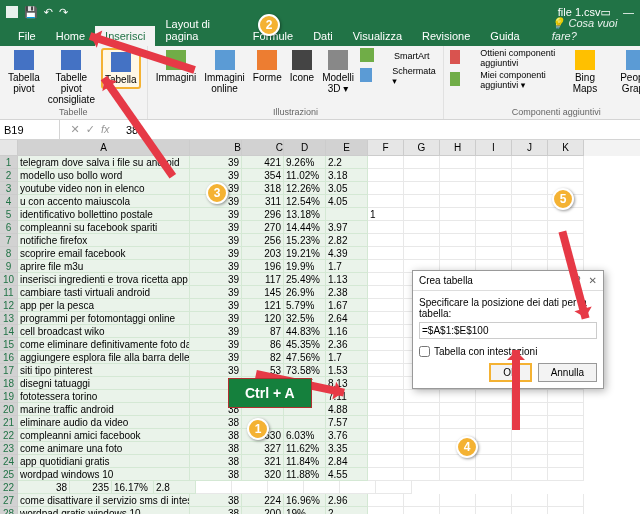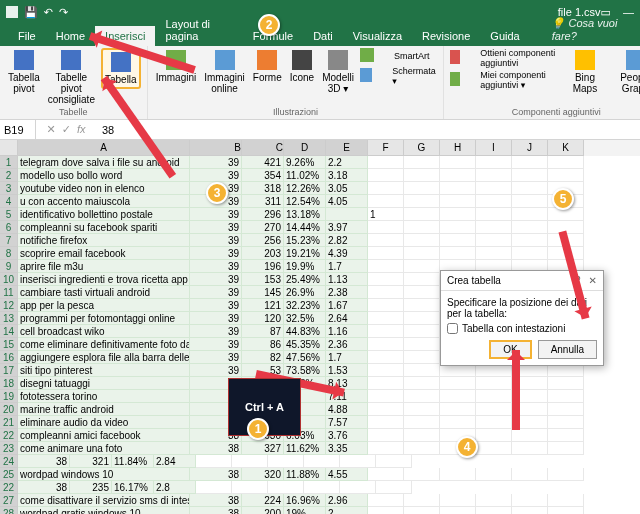--- a/index.html
+++ b/index.html
@@ -17,40 +17,40 @@
 .rgroup{border-right:1px solid #e1e1e1;padding:2px 6px;display:flex;flex-direction:column;align-items:center;justify-content:space-between}
 .rgroup-label{font-size:9px;color:#666;text-align:left}
 .rbtns{display:flex;gap:4px;align-items:flex-start}
 .rbtn{display:flex;flex-direction:column;align-items:center;text-align:center;padding:2px;cursor:pointer;line-height:1.1}
 .rbtn-icon{width:20px;height:20px;background:#4472c4;margin-bottom:2px}
 .rbtn-icon.sm{width:14px;height:14px}
 .rbtn.highlight{border:2px solid #f4b233;border-radius:3px;background:#fff8e6}
 .rbtn-stack{display:flex;flex-direction:column;gap:2px;font-size:9px}
 .rbtn-line{display:flex;align-items:center;gap:20px}
 .namebox-bar{height:20px;background:#fff;border-bottom:1px solid #d4d4d4;display:flex;align-items:center;font-size:11px}
-.namebox{width:36px;border-right:1px solid #d4d4d4;padding:0 4px;height:100%;display:flex;align-items:center}
+.namebox{width:60px;border-right:1px solid #d4d4d4;padding:0 4px;height:100%;display:flex;align-items:center}
 .fx-icons{width:60px;display:flex;gap:6px;justify-content:center;color:#999}
 .fx-bar{flex:1;padding:0 6px}
 .sheet{position:relative;height:374px;overflow:hidden}
 .colhdr{display:flex;height:16px;font-size:10px;background:#f3f3f3}
 .rowhdr-space{width:18px;border-right:1px solid #ccc;border-bottom:1px solid #ccc;background:#e6e6e6}
 .ch{border-right:1px solid #ccc;border-bottom:1px solid #ccc;text-align:center;line-height:16px;background:#e6e6e6}
 .ch.sel{background:#d2d2d2}
 .rows{height:358px;overflow:hidden}
 .row{display:flex;height:13px;font-size:10px}
 .rh{width:18px;border-right:1px solid #ccc;border-bottom:1px solid #ccc;background:#d2d2d2;text-align:center;line-height:13px;color:#217346}
 .cell{border-right:1px solid #d4e8d4;border-bottom:1px solid #d4e8d4;padding:0 2px;line-height:13px;white-space:nowrap;overflow:hidden;background:#eaf3ea}
 .cell.plain{background:#fff;border-color:#e8e8e8}
 .c-a{width:172px}
 .c-b{width:52px;text-align:right}
 .c-c{width:42px;text-align:right}
 .c-d{width:42px}
 .c-e{width:42px}
 .c-f,.c-g,.c-h,.c-i,.c-j,.c-k{width:36px}
-.dialog{position:absolute;right:36px;top:270px;width:164px;background:#fff;border:1px solid #999;box-shadow:2px 2px 8px rgba(0,0,0,.3);font-size:10px}
+.dialog{position:absolute;right:36px;top:270px;width:192px;background:#fff;border:1px solid #999;box-shadow:2px 2px 8px rgba(0,0,0,.3);font-size:10px}
 .dlg-title{background:#fff;border-bottom:1px solid #ddd;padding:4px 6px;display:flex;justify-content:space-between;align-items:center}
 .dlg-title-x{display:flex;gap:8px;color:#666}
 .dlg-body{padding:6px}
 .dlg-input{width:100%;border:1px solid #ccc;padding:2px;margin:3px 0;font-size:10px}
 .dlg-chk{display:flex;align-items:center;gap:4px;margin:4px 0}
 .dlg-chk input{width:11px;height:11px}
 .dlg-btns{display:flex;gap:6px;justify-content:flex-end;margin-top:6px}
 .dlg-btn{border:1px solid #999;padding:2px 12px;background:#f3f3f3;font-size:10px;cursor:pointer}
 .dlg-btn.primary{border:2px solid #f4b233}
 .badge{position:absolute;width:22px;height:22px;border-radius:50%;background:#f4b233;border:2px solid #fff;color:#fff;font-size:12px;font-weight:bold;display:flex;align-items:center;justify-content:center;box-shadow:1px 1px 3px rgba(0,0,0,.4);z-index:10}
@@ -59,21 +59,21 @@
 .arr1{left:90px;top:32px;width:110px;height:8px;transform:rotate(18deg);transform-origin:left}
 .arr1::before{content:"";position:absolute;left:-8px;top:-5px;border:9px solid transparent;border-right-color:#e63946}
 .arr2{left:104px;top:74px;width:120px;height:8px;transform:rotate(55deg);transform-origin:left}
 .arr2::before{content:"";position:absolute;left:-8px;top:-5px;border:9px solid transparent;border-right-color:#e63946}
 .arr3{left:256px;top:370px;width:90px;height:8px;transform:rotate(12deg);transform-origin:left}
 .arr3::after{content:"";position:absolute;right:-8px;top:-5px;border:9px solid transparent;border-left-color:#e63946}
 .arr4{right:120px;top:350px;width:8px;height:80px}
 .arr4::before{content:"";position:absolute;top:-8px;left:-5px;border:9px solid transparent;border-bottom-color:#e63946}
 .arr5{right:62px;top:230px;width:8px;height:90px;transform:rotate(-15deg)}
 .arr5::after{content:"";position:absolute;bottom:-8px;left:-5px;border:9px solid transparent;border-top-color:#e63946}
-.ctrlA{position:absolute;left:228px;top:378px;background:#0f172a;color:#fff;padding:22px 16px;font-size:11px;font-weight:bold;border:1px solid #b03030;z-index:9}
+.ctrlA{position:absolute;left:228px;top:378px;background:#15803d;color:#fff;padding:6px 16px;font-size:14px;font-weight:bold;border:1px solid #b03030;z-index:9}
 </style>
 </head>
 <body>
 
 <div class="titlebar">
   <div class="tb-left">
     <span class="tb-icon"></span>
     <span>💾</span>
     <span>↶</span>
     <span>↷</span>
@@ -326,21 +326,21 @@
   <div class="cell plain c-g"></div>
   <div class="cell plain c-h"></div>
   <div class="cell plain c-i"></div>
   <div class="cell plain c-j"></div>
   <div class="cell plain c-k"></div>
       </div>
       <div class="row">
         <div class="rh">10</div>
   <div class="cell c-a">inserisci ingredienti e trova ricetta app</div>
   <div class="cell c-b">39</div>
-  <div class="cell c-c">153</div>
+  <div class="cell c-c">117</div>
   <div class="cell c-d">25.49%</div>
   <div class="cell c-e">1.13</div>
   <div class="cell plain c-f"></div>
   <div class="cell plain c-g"></div>
   <div class="cell plain c-h"></div>
   <div class="cell plain c-i"></div>
   <div class="cell plain c-j"></div>
   <div class="cell plain c-k"></div>
       </div>
       <div class="row">
@@ -355,21 +355,21 @@
   <div class="cell plain c-h"></div>
   <div class="cell plain c-i"></div>
   <div class="cell plain c-j"></div>
   <div class="cell plain c-k"></div>
       </div>
       <div class="row">
         <div class="rh">12</div>
   <div class="cell c-a">app per la pesca</div>
   <div class="cell c-b">39</div>
   <div class="cell c-c">121</div>
-  <div class="cell c-d">32.23%</div>
+  <div class="cell c-d">5.79%</div>
   <div class="cell c-e">1.67</div>
   <div class="cell plain c-f"></div>
   <div class="cell plain c-g"></div>
   <div class="cell plain c-h"></div>
   <div class="cell plain c-i"></div>
   <div class="cell plain c-j"></div>
   <div class="cell plain c-k"></div>
       </div>
       <div class="row">
         <div class="rh">13</div>
@@ -520,20 +520,21 @@
   <div class="cell c-e">3.35</div>
   <div class="cell plain c-f"></div>
   <div class="cell plain c-g"></div>
   <div class="cell plain c-h"></div>
   <div class="cell plain c-i"></div>
   <div class="cell plain c-j"></div>
   <div class="cell plain c-k"></div>
       </div>
       <div class="row">
         <div class="rh">24</div>
+  <div class="cell c-a">app quotidiani gratis</div>
   <div class="cell c-b">38</div>
   <div class="cell c-c">321</div>
   <div class="cell c-d">11.84%</div>
   <div class="cell c-e">2.84</div>
   <div class="cell plain c-f"></div>
   <div class="cell plain c-g"></div>
   <div class="cell plain c-h"></div>
   <div class="cell plain c-i"></div>
   <div class="cell plain c-j"></div>
   <div class="cell plain c-k"></div>
@@ -599,20 +600,21 @@
 <div class="dialog">
   <div class="dlg-title">
     <span>Crea tabella</span>
     <span class="dlg-title-x">
         <span>?</span>
         <span>✕</span>
       </span>
   </div>
   <div class="dlg-body">
     <div>Specificare la posizione dei dati per la tabella:</div>
+    <input class="dlg-input" value="=$A$1:$E$100" style="">
     <label class="dlg-chk">
       <input type="checkbox" style="">
       <span>Tabella con intestazioni</span>
     </label>
     <div class="dlg-btns">
       <button class="dlg-btn primary">OK</button>
       <button class="dlg-btn">Annulla</button>
     </div>
   </div>
 </div>

